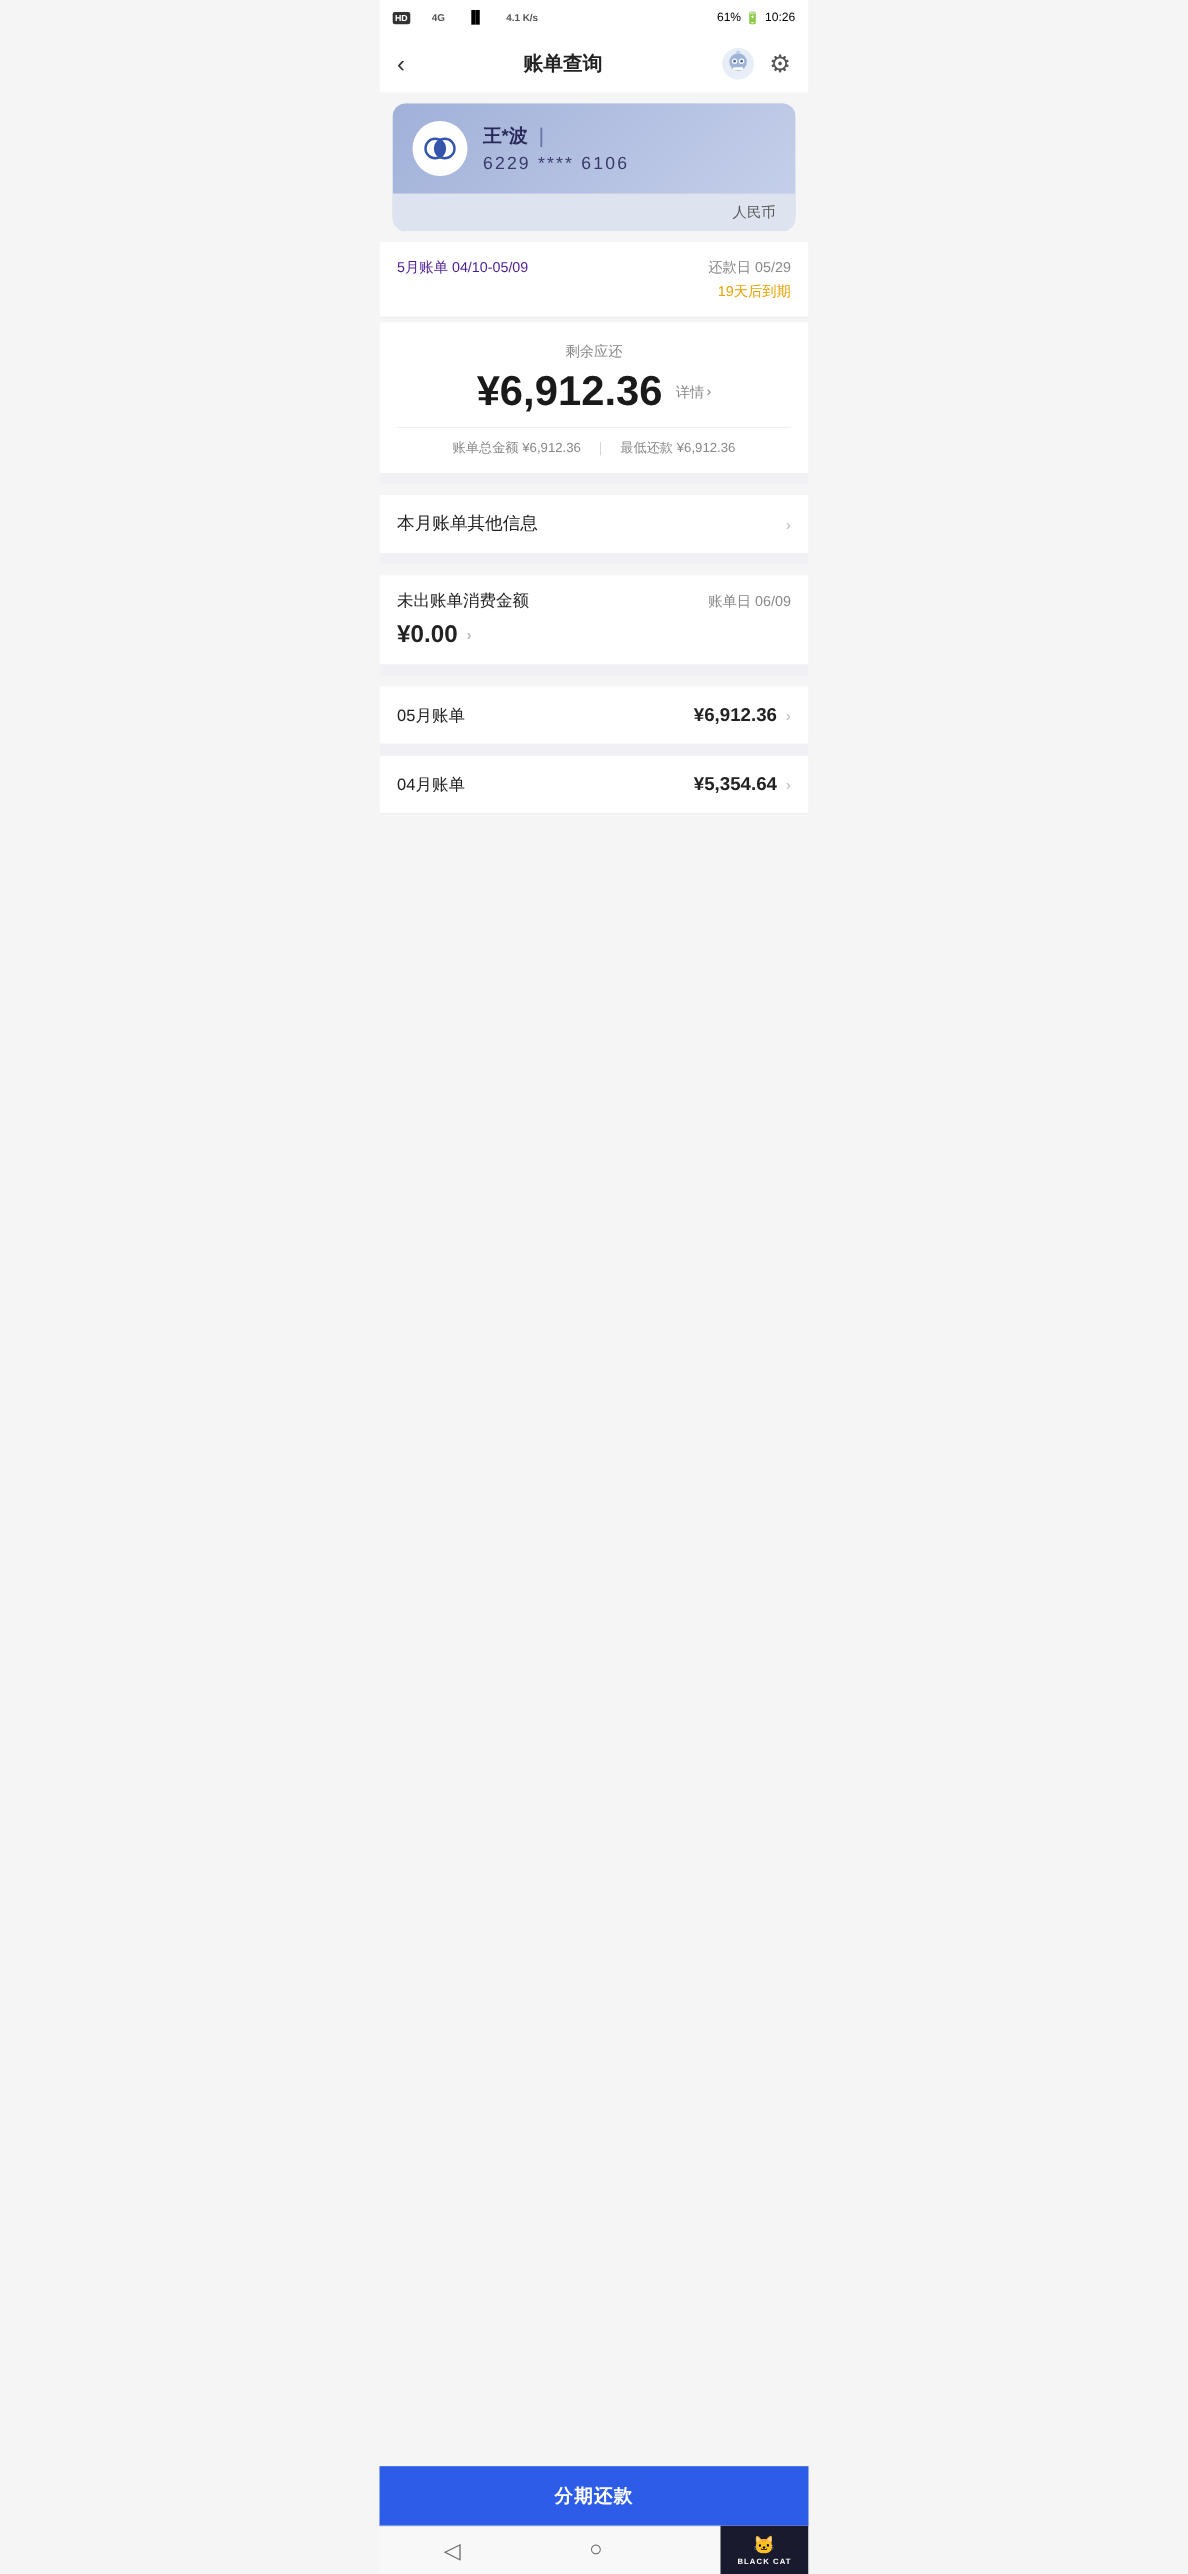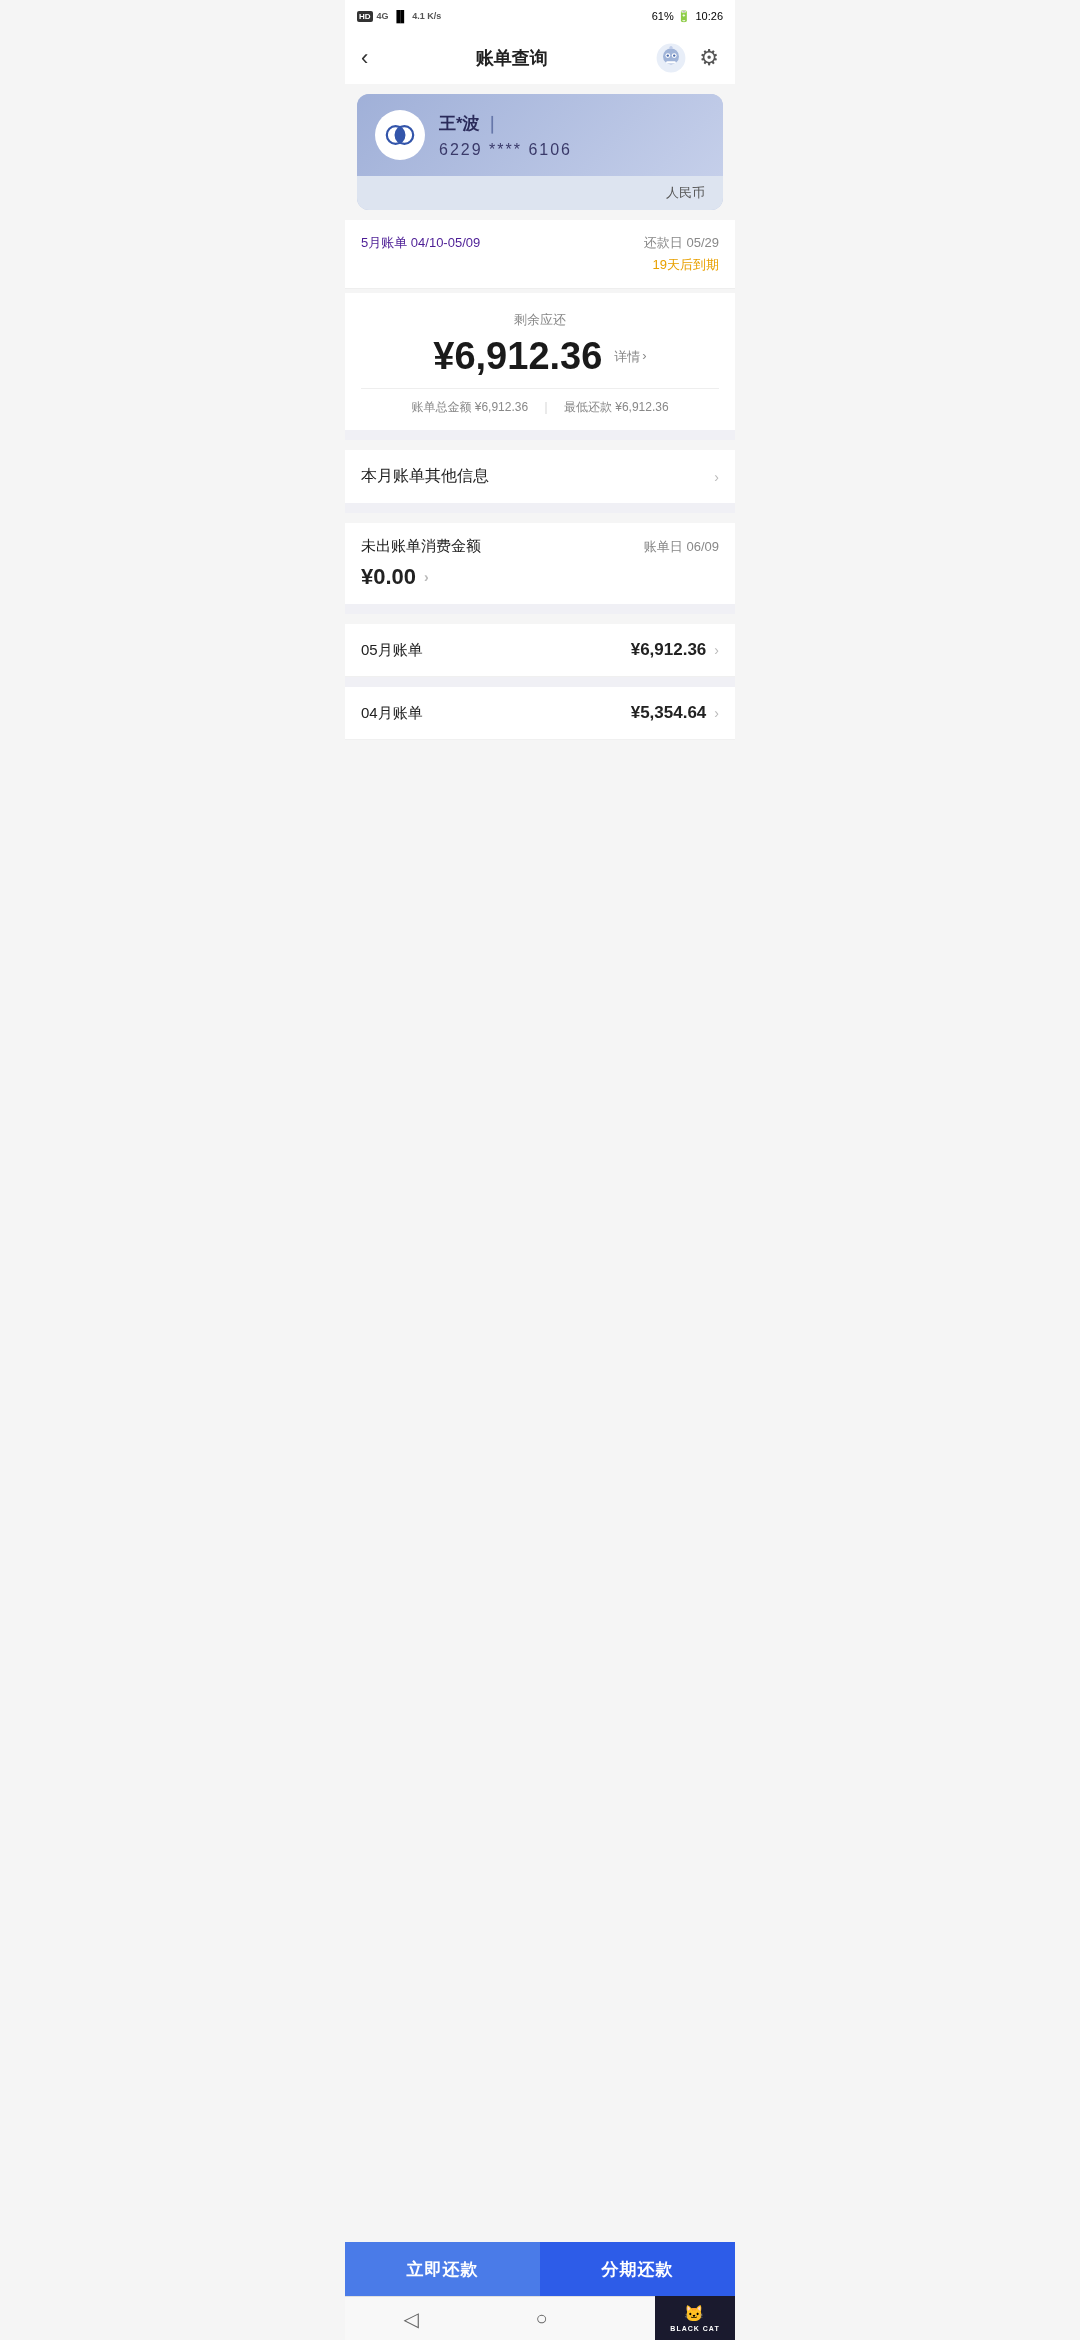--- a/index.html
+++ b/index.html
@@ -20,21 +20,21 @@
       background: #fff;
       display: flex;
       justify-content: space-between;
       align-items: center;
       padding: 6px 12px;
       height: 32px;
     }
     .status-left {
       display: flex;
       align-items: center;
-      gap: 4px;
+      gap: 20px;
       font-size: 10px;
       font-weight: 600;
     }
     .status-right {
       display: flex;
       align-items: center;
       gap: 4px;
       font-size: 11px;
       font-weight: 500;
     }
@@ -494,21 +494,20 @@
     <div class="monthly-item-right">
       <span class="monthly-amount">¥5,354.64</span>
       <span class="chevron">›</span>
     </div>
   </div>
 </div>
 
 <div style="height:100px;"></div>
 
 <div class="bottom-buttons">
-  <button class="btn-immediate">立即还款</button>
   <button class="btn-installment">分期还款</button>
 </div>
 
 <div class="bottom-nav">
   <button class="bottom-nav-btn">◁</button>
   <button class="bottom-nav-btn">○</button>
   <button class="bottom-nav-btn">□</button>
 
   <div class="black-cat-watermark">
     <span class="black-cat-icon">🐱</span>

